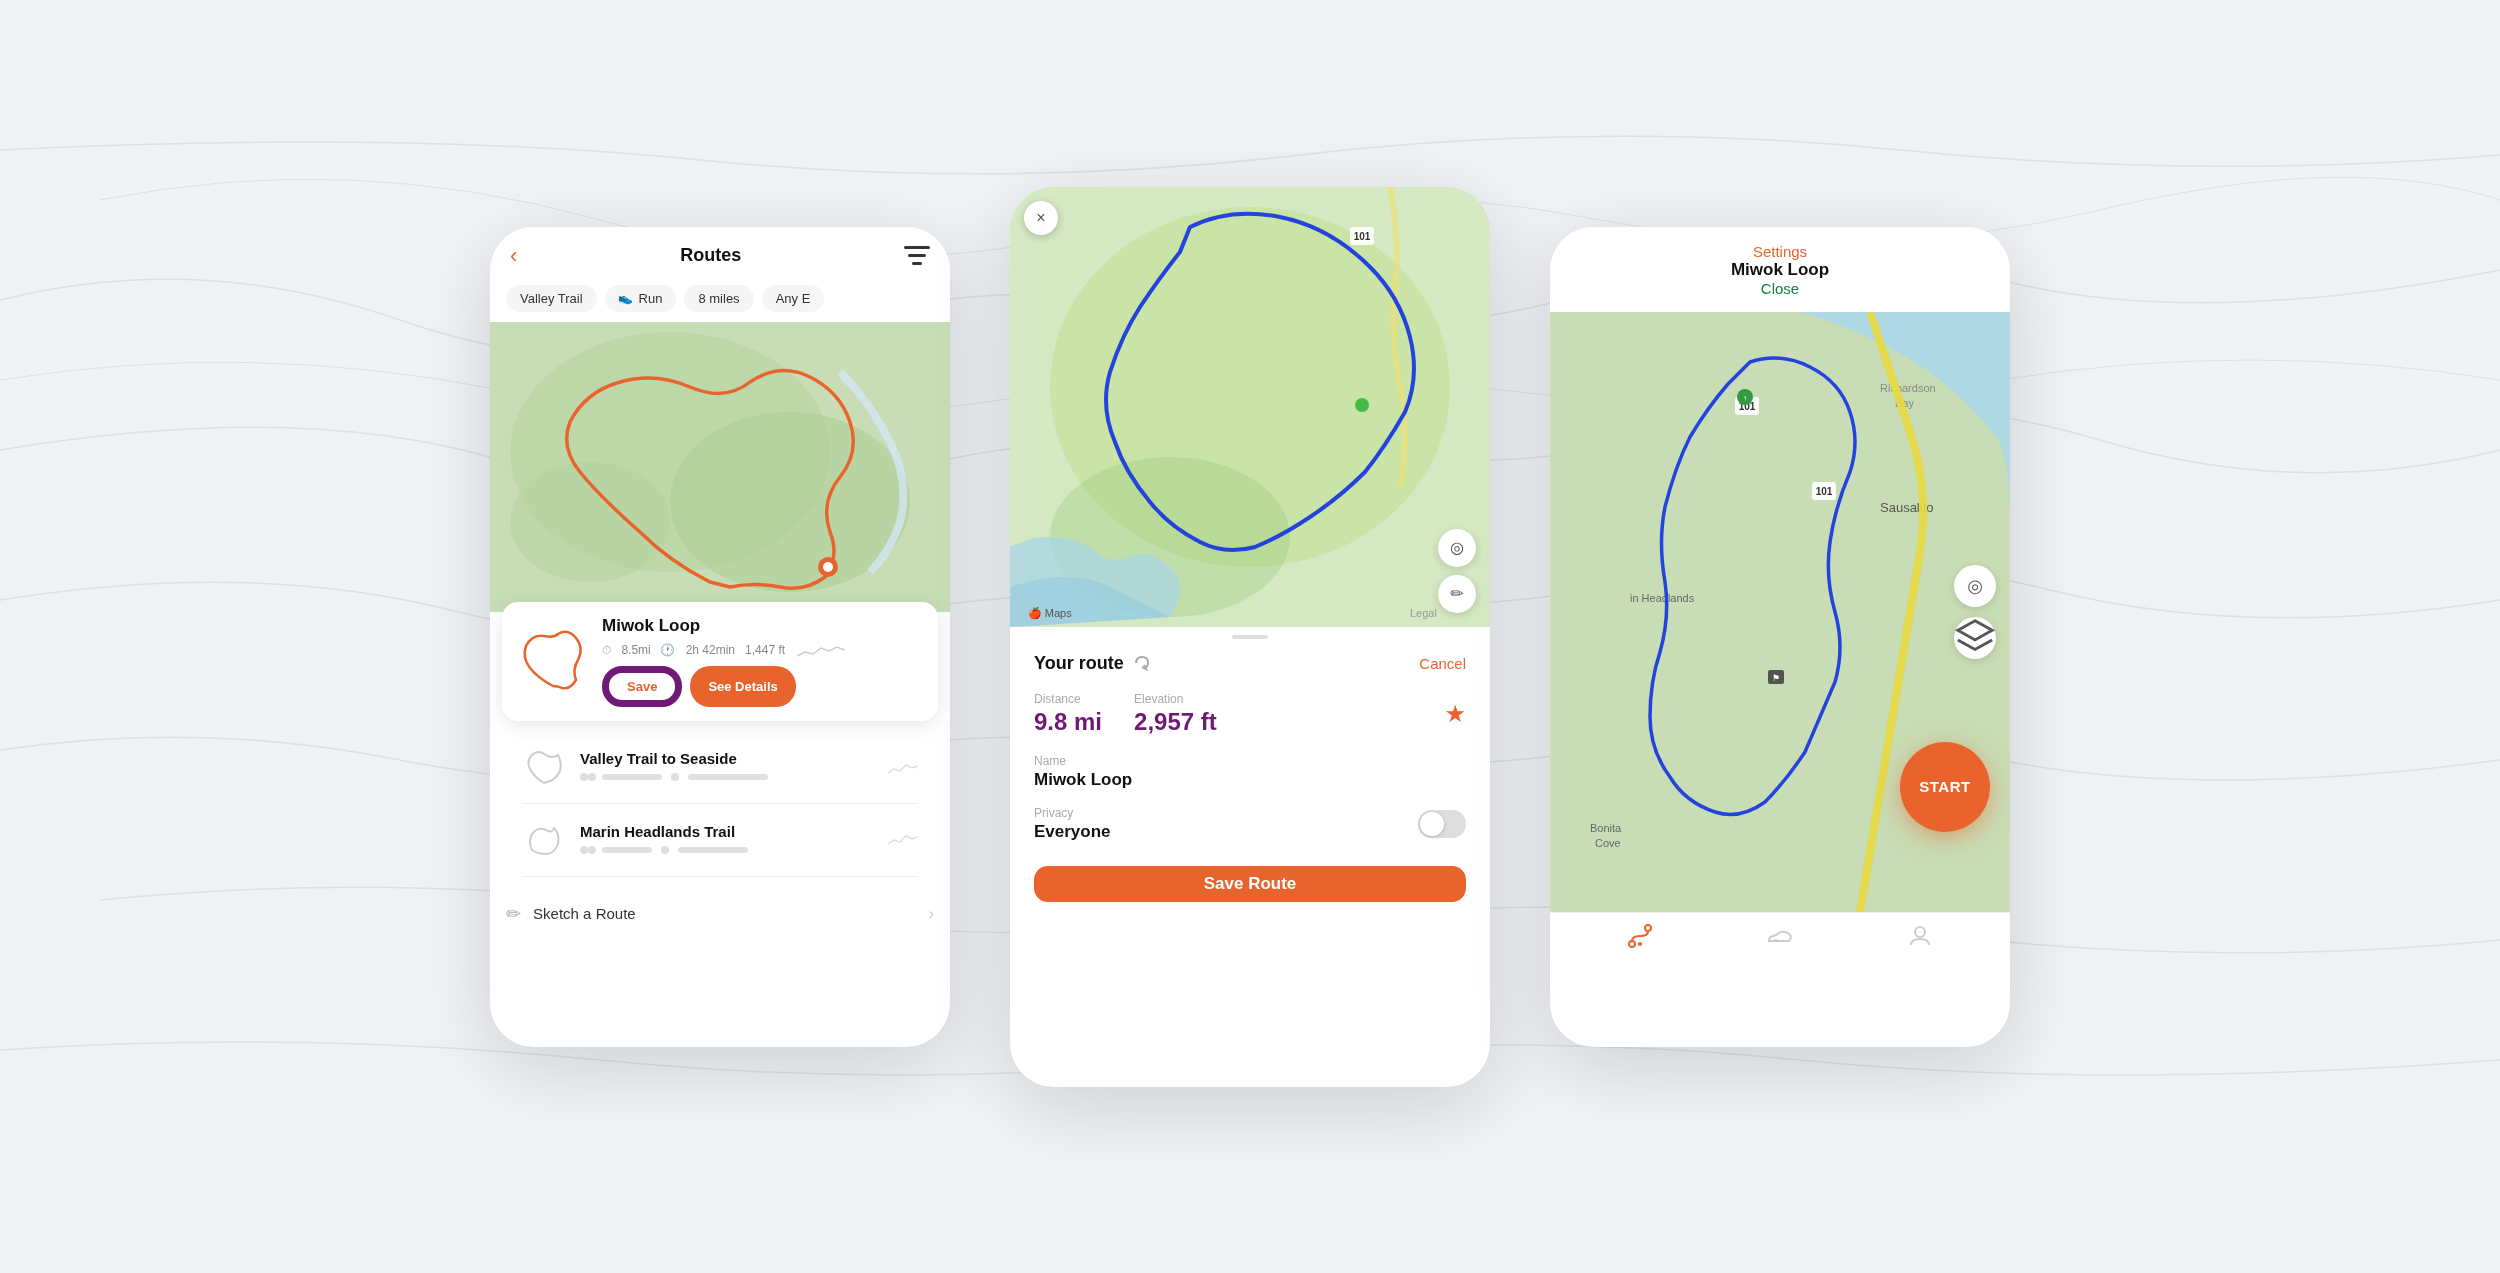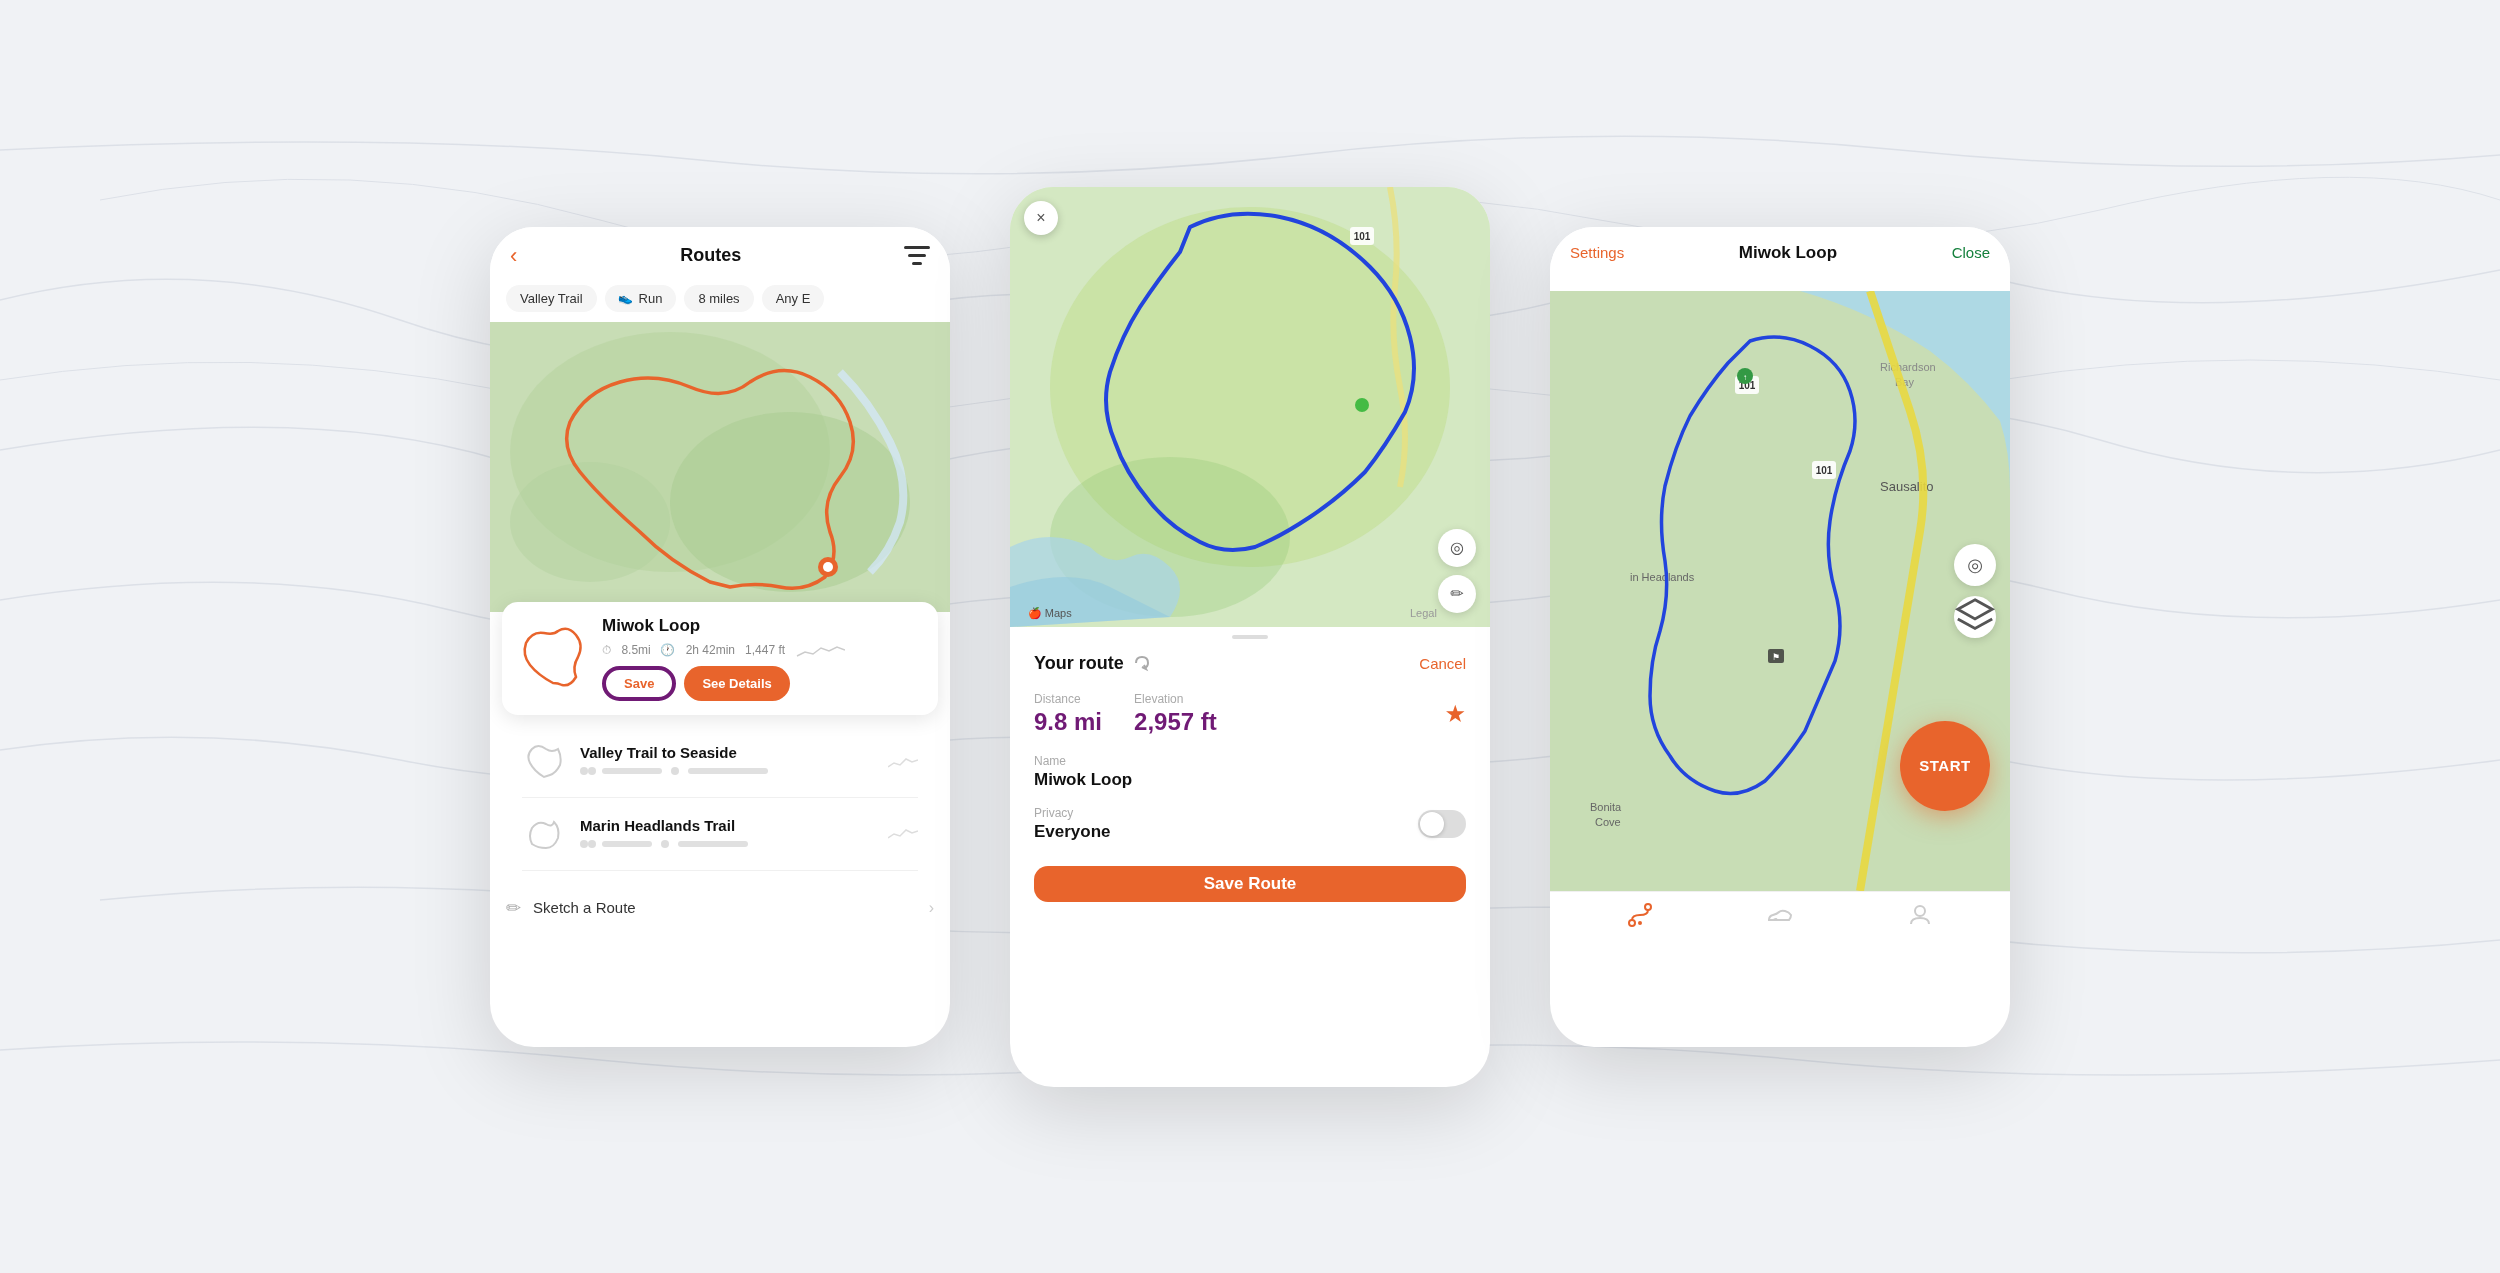--- a/index.html
+++ b/index.html
@@ -153,21 +153,21 @@
       align-items: center;
       gap: 3px;
     }
 
     .route-actions {
       display: flex;
       gap: 8px;
     }
 
     .btn-save {
-      border: 4px solid #701a75;
+      border: 7px solid #701a75;
       background: transparent;
       color: #e8642c;
       border-radius: 20px;
       padding: 6px 18px;
       font-size: 13px;
       font-weight: 600;
       cursor: pointer;
     }
 
     .btn-details {
@@ -416,22 +416,23 @@
       font-size: 17px;
       font-weight: 600;
       cursor: pointer;
     }
 
     
     .phone-3 .top-bar {
       display: flex;
       align-items: center;
       justify-content: space-between;
-      padding: 16px 20px 28px;
-      background: #fff;
+      padding: 16px 20px 15px;
+      background: #fff;
+      flex-direction: column;
     }
 
     .settings-link {
       color: #e8642c;
       font-size: 15px;
       cursor: pointer;
     }
 
     .close-link {
       color: #15803d;

